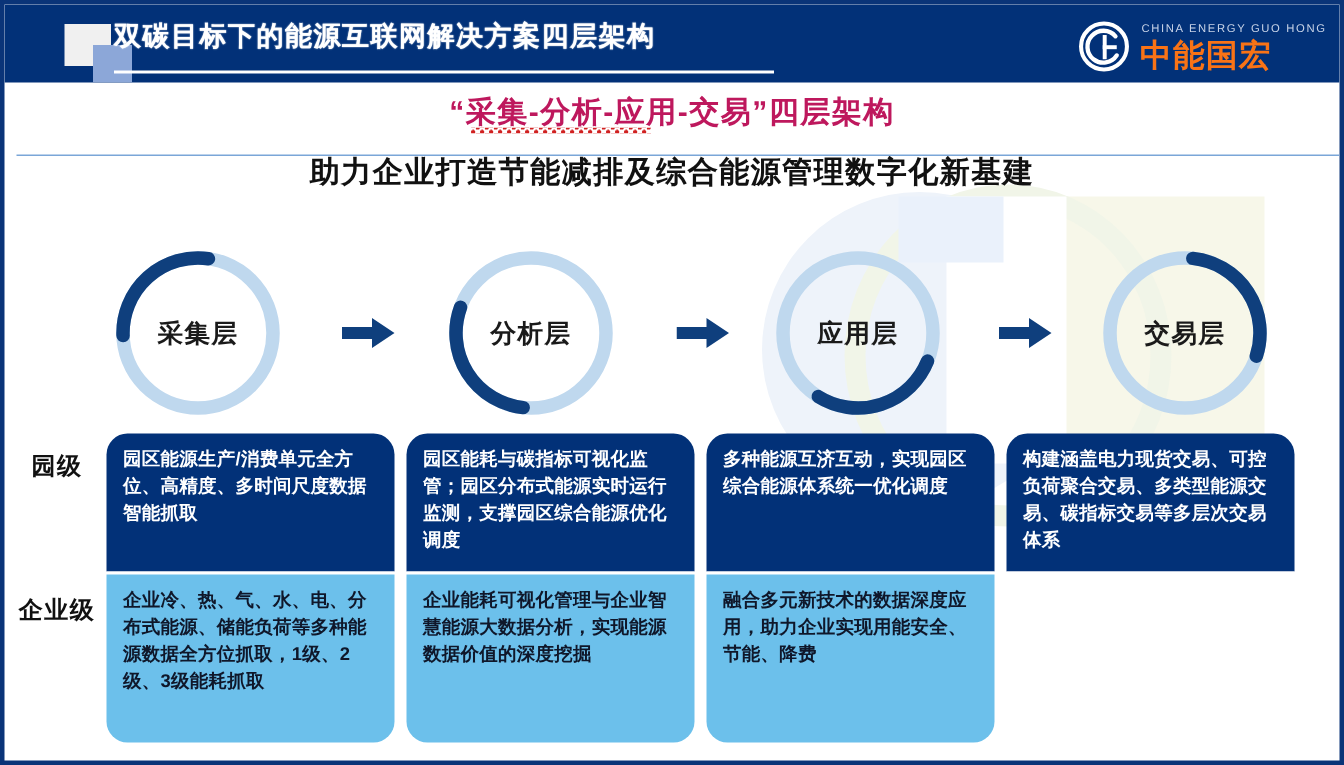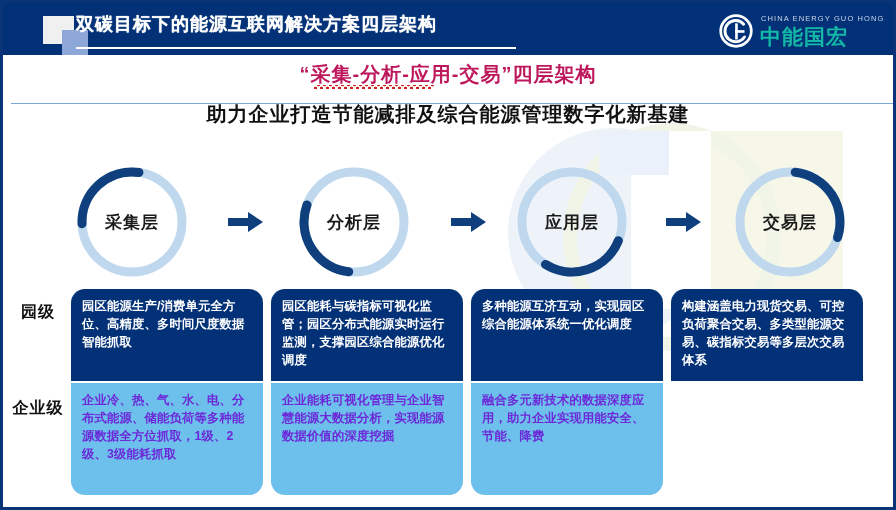--- a/index.html
+++ b/index.html
@@ -48,21 +48,21 @@
   }
   #logo-mark{
     position:absolute;left:0;top:3px;width:34px;height:34px;
   }
   #logo-en{
     position:absolute;left:42px;top:3px;
     font-size:7.5px;color:#c9d4e8;letter-spacing:1.1px;white-space:nowrap;
   }
   #logo-cn{
     position:absolute;left:41px;top:12px;
-    font-size:21px;font-weight:bold;color:#14b8a6;letter-spacing:1px;
+    font-size:21px;font-weight:bold;color:#f97316;letter-spacing:1px;
     white-space:nowrap;
   }
 
   
   .bgdeco{position:absolute;pointer-events:none;}
   #deco-circle-big{
     left:505px;top:125px;width:210px;height:210px;border-radius:50%;
     background:#eef3fa;
   }
   #deco-ring-green{
@@ -151,21 +151,21 @@
     padding:9px 11px 8px 11px;
     font-size:12.3px;font-weight:bold;line-height:1.46;
     letter-spacing:0.2px;
     word-break:break-all;
   }
   .card-top{
     background:#023178;color:#ffffff;
     border-radius:14px 14px 0 0;
   }
   .card-bot{
-    background:#6cc0eb;color:#6d28d9;
+    background:#6cc0eb;color:#0f172a;
     border-radius:0 0 14px 14px;
   }
   .card-sep{
     height:2px;background:#ffffff;width:192px;
   }
 </style>
 </head>
 <body>
 
 <div id="stage">

